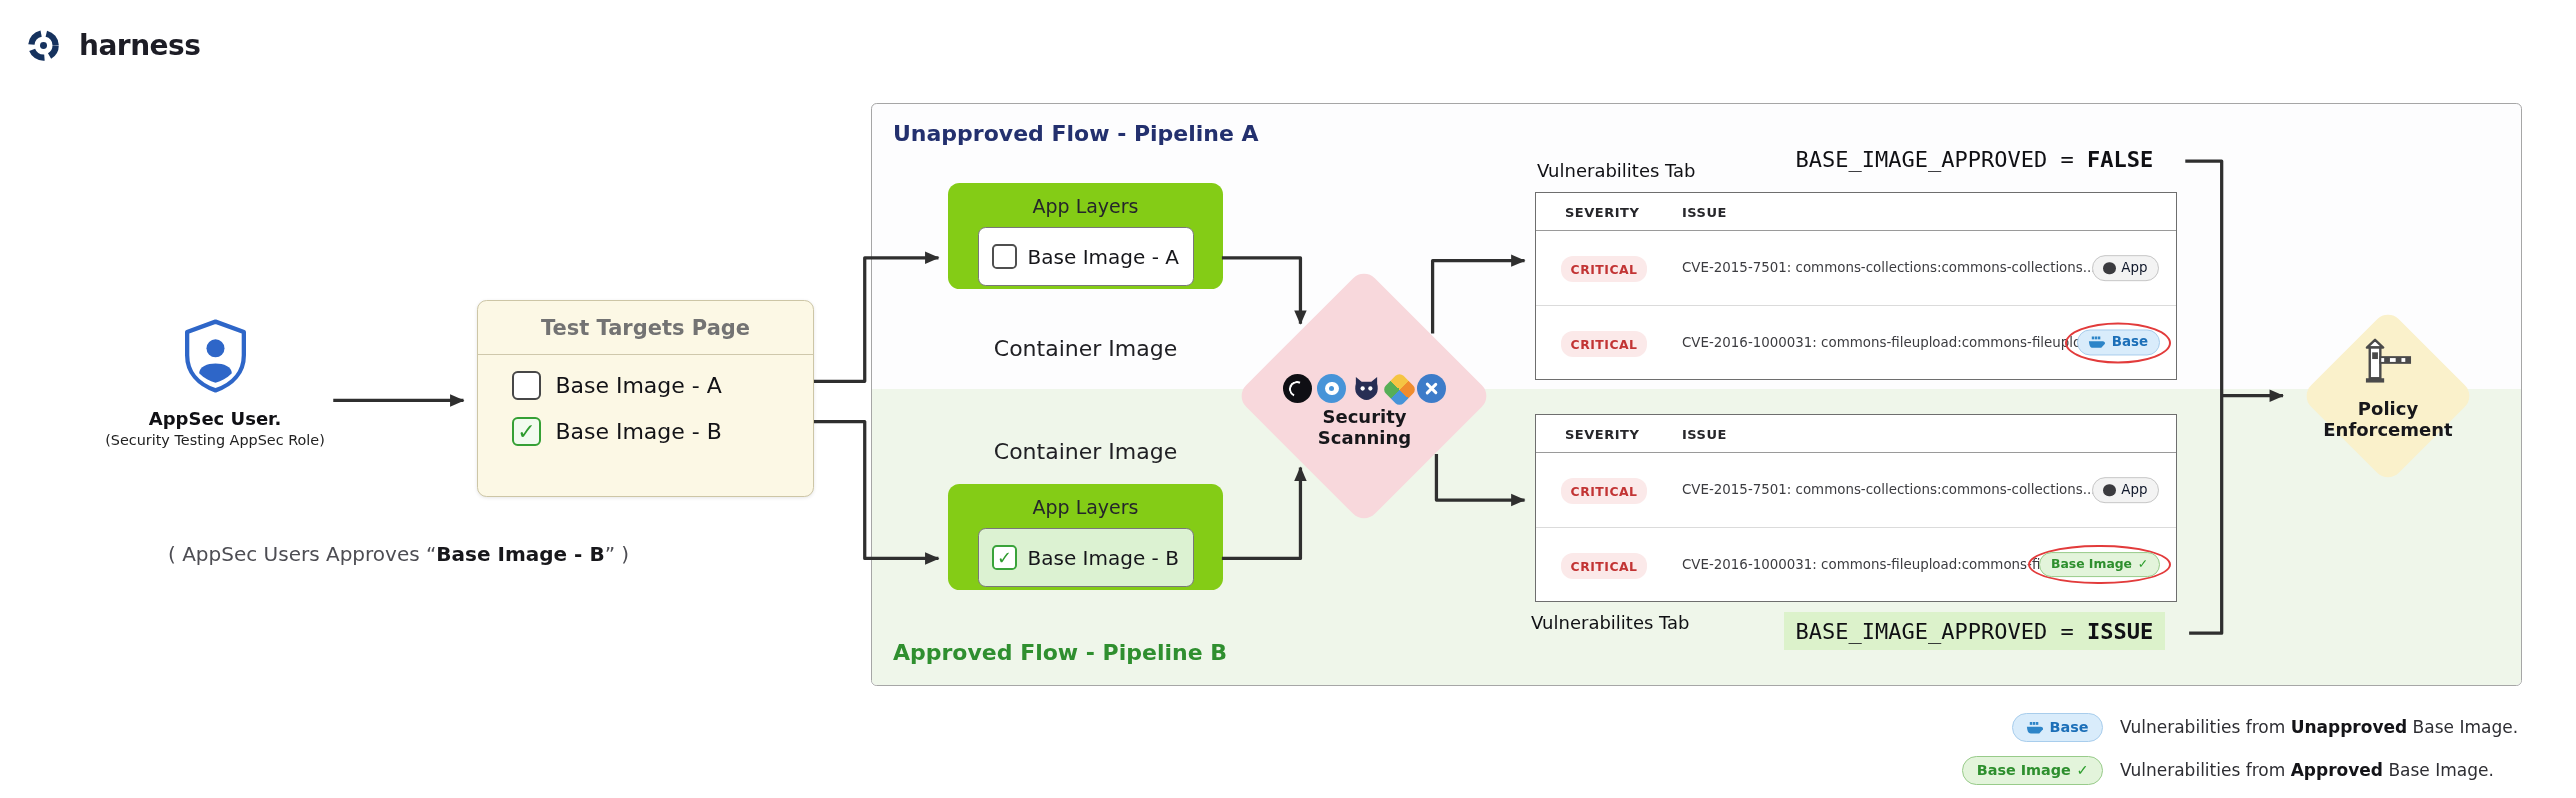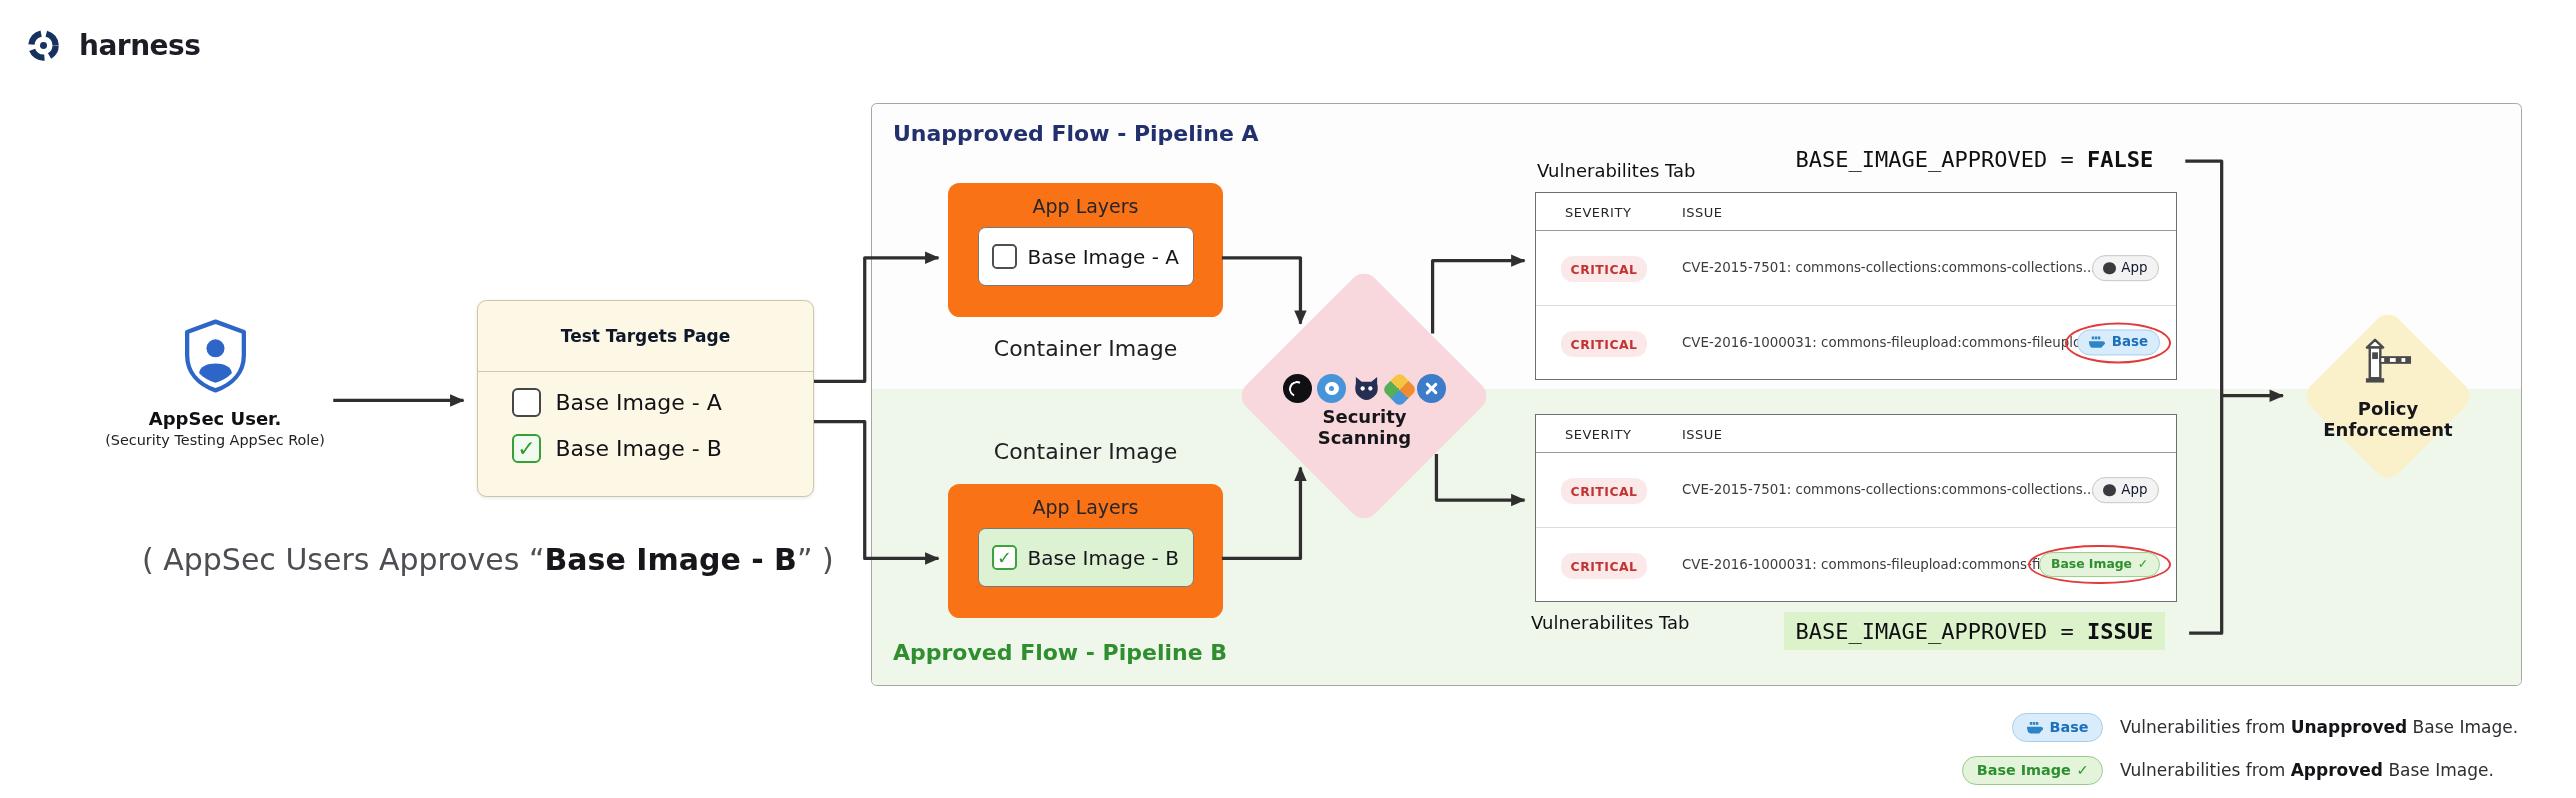--- a/index.html
+++ b/index.html
@@ -11,43 +11,43 @@
 
   
   .logo{position:absolute;left:27px;top:29px;display:flex;align-items:center;gap:19px;z-index:2}
   .logo-text{font-size:28px;font-weight:bold;color:#1D1D26;letter-spacing:-0.5px}
 
   
   .appsec{position:absolute;left:81px;top:316px;width:268px;text-align:center;z-index:2}
   .appsec-title{margin-top:7.7px;font-size:18px;font-weight:bold;color:#101014}
   .appsec-sub{margin-top:2.9px;font-size:14.4px;color:#222}
 
-  .caption{position:absolute;left:142px;top:542px;font-size:30px;color:#4D4D53;z-index:2;white-space:nowrap}
+  .caption{position:absolute;left:168px;top:542px;font-size:20px;color:#4D4D53;z-index:2;white-space:nowrap}
   .caption b{color:#17171B}
 
   
   .targets{position:absolute;left:477px;top:300px;width:337px;height:197px;background:#FCF8E5;
            border:1.9px solid #CDC6A6;border-radius:9.6px;z-index:2;box-shadow:0 1px 3.8px rgba(0,0,0,.10)}
-  .targets-title{height:71px;display:flex;align-items:center;justify-content:center;font-size:17px;
-                 font-weight:bold;color:#0f172a;border-bottom:1.9px solid #CFC8AC}
+  .targets-title{height:54px;display:flex;align-items:center;justify-content:center;font-size:21px;
+                 font-weight:bold;color:#737373;border-bottom:1.9px solid #CFC8AC}
   .trow{display:flex;align-items:center;gap:14.4px;margin:16.3px 0 0 34px}
   .cb-lg{width:29px;height:29px;border:2.9px solid #474747;border-radius:5.7px;background:#fff;flex:0 0 auto}
   .cb-lg.checked{border-color:#35A035;background:#F2FBEF;display:flex;align-items:center;
                  justify-content:center;color:#2E9B2E;font-weight:bold;font-size:22px}
   .trow-label{font-size:22px;color:#131317}
 
   
   .flowbox{position:absolute;left:871px;top:103px;width:1651px;height:583px;border:1.9px solid #A6A6A6;
            border-radius:5.7px;background:#FDFDFE;overflow:hidden;z-index:1}
   .greenzone{position:absolute;left:0;right:0;top:285px;bottom:0;background:#EFF6EA}
   .flow-title{position:absolute;font-size:22px;font-weight:bold;white-space:nowrap}
   .flow-title.unapproved{left:21px;top:17px;color:#23306E}
   .flow-title.approved{left:21px;top:536px;color:#2F8F2F}
 
-  .applayers{position:absolute;width:275px;height:134px;background:#f97316;border-radius:11.5px;text-align:center}
+  .applayers{position:absolute;width:275px;height:106px;background:#84cc16;border-radius:11.5px;text-align:center}
   .applayers.pa{left:76px;top:79px}
   .applayers.pb{left:76px;top:380px}
   .al-label{padding-top:11.5px;font-size:19px;color:#24252B}
   .al-item{margin:10.5px auto 0;width:216px;height:59px;background:#fff;border:1.9px solid #787878;border-radius:7.7px;
            display:flex;align-items:center;justify-content:center;gap:10.5px;font-size:20px;color:#16161A}
   .al-item.approved-item{background:#DCF2D2}
   .cb-sm{width:25px;height:25px;border:2.9px solid #4F4F4F;border-radius:4.8px;background:#fff;flex:0 0 auto}
   .cb-sm.checked{border-color:#3AA33A;display:flex;align-items:center;justify-content:center;
                  color:#2E9B2E;font-weight:bold;font-size:18px}
   .container-label{position:absolute;width:275px;left:76px;text-align:center;font-size:22px;color:#202024}
@@ -81,21 +81,21 @@
   .si5::after{transform:rotate(-45deg)}
 
   
   .vuln-label{position:absolute;font-size:18px;color:#101014;white-space:nowrap}
   .vuln-label.top{left:665px;top:56px}
   .vuln-label.bottom{left:659px;top:508px}
   .vtable{position:absolute;width:642px;background:#fff;border:1.9px solid #6E6E6E}
   .vtable.top{left:663px;top:88px}
   .vtable.bottom{left:663px;top:310px}
   .vhead{height:38px;border-bottom:1px solid #9A9A9A;position:relative}
-  .hcell{position:absolute;top:12.4px;font-size:13px;font-weight:normal;letter-spacing:0.5px;color:#26262A}
+  .hcell{position:absolute;top:12.4px;font-size:13px;font-weight:bold;letter-spacing:0.5px;color:#26262A}
   .hcell.sev{left:29px}
   .hcell.iss{left:146px}
   .vrow{height:74px;position:relative}
   .vrow + .vrow{border-top:1px solid #DBDBDB}
   .sevbadge{position:absolute;left:25px;top:25px;background:#FBE9E9;color:#C23434;font-size:12.4px;
             font-weight:bold;letter-spacing:0.5px;padding:5.7px 9.6px;border-radius:12px}
   .issue{position:absolute;left:146px;top:29px;font-size:13.4px;color:#3C3C40;width:412px;
          white-space:nowrap;overflow:hidden}
   .rbadge{position:absolute;right:17px;top:50%;transform:translateY(-50%)}
   .redring{position:absolute;right:4.8px;top:50%;transform:translateY(-50%);border:2.9px solid #E23B3B;

